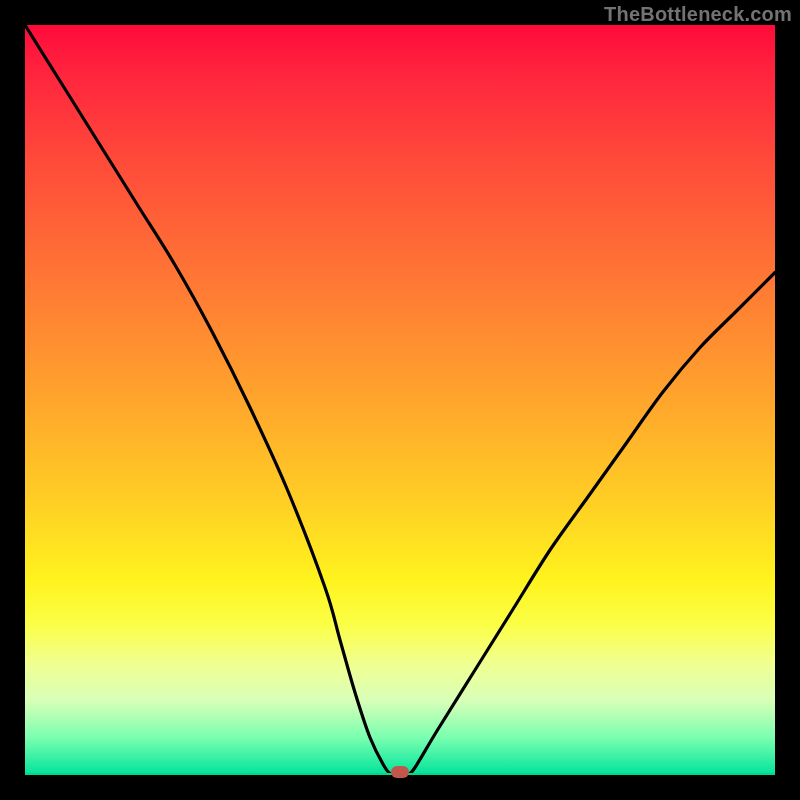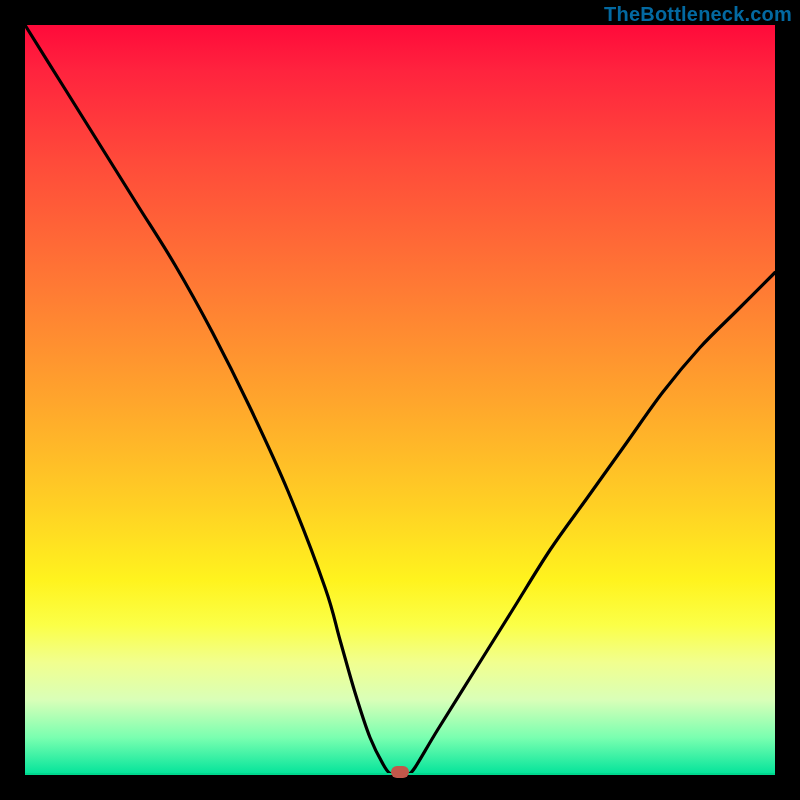--- a/index.html
+++ b/index.html
@@ -46,21 +46,21 @@
     left: 0;
     right: 0;
     bottom: 0;
     height: 2px;
     background: #00d88e;
   }
   .watermark {
     position: absolute;
     top: 3px;
     right: 8px;
-    color: #0369a1;
+    color: #737373;
     font-size: 20px;
     font-weight: 600;
     letter-spacing: 0.2px;
     user-select: none;
   }
   .marker {
     position: absolute;
     width: 18px;
     height: 12px;
     border-radius: 6px;

